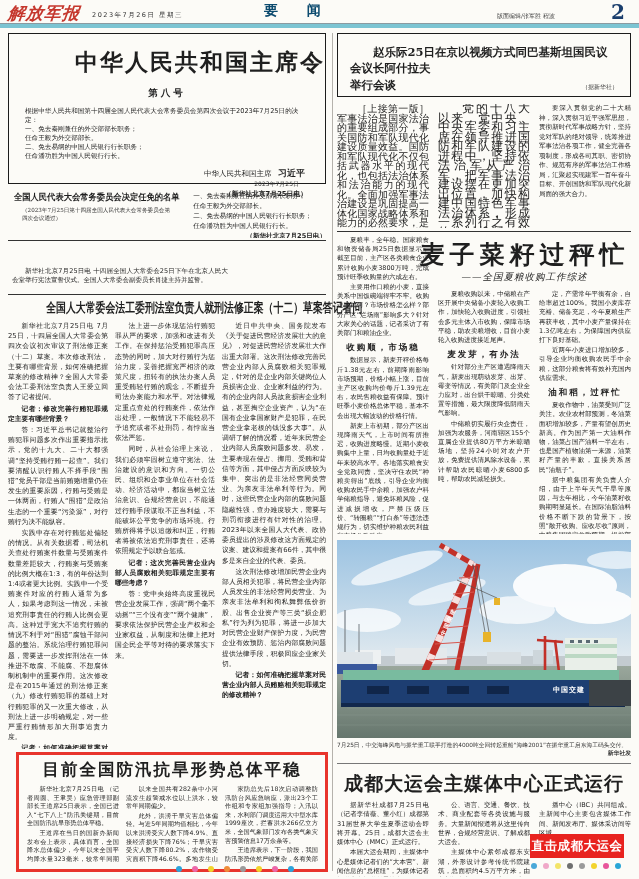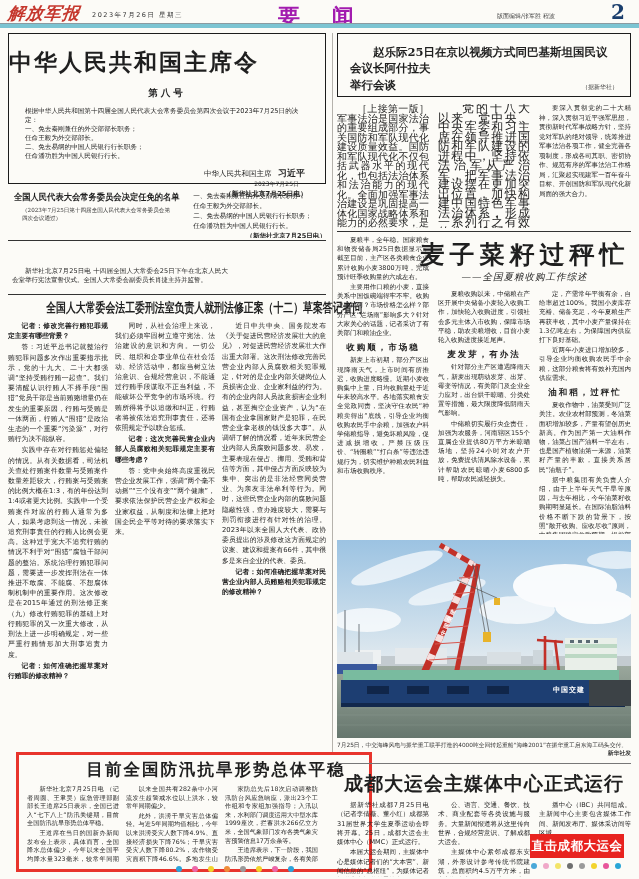--- a/index.html
+++ b/index.html
@@ -19,30 +19,30 @@
   .boxed{border:1.5px solid #1c1c1c;background:#fcfbf7;}
 </style>
 </head>
 <body>
 
 <div id="page">
 
   <div class="abs" style="left:0;top:0;width:639px;height:24px;">
     <div class="abs serif" style="left:8px;top:2px;font-size:17px;font-weight:bold;font-style:italic;color:#c5382e;transform:skewX(-6deg);letter-spacing:1px;">解放军报</div>
     <div class="abs" style="left:92px;top:11px;font-size:6.5px;letter-spacing:1.5px;color:#333;">2023年7月26日  星期三</div>
-    <div class="abs serif" style="left:278px;top:2px;font-size:22px;font-weight:bold;letter-spacing:12px;color:#a21caf;">要  闻</div>
+    <div class="abs serif" style="left:264px;top:2px;font-size:14px;font-weight:bold;letter-spacing:12px;color:#0c4a6e;">要  闻</div>
     <div class="abs" style="left:497px;top:12px;font-size:6px;color:#444;">版面编辑/张军胜  程波</div>
     <div class="abs serif" style="left:611px;top:0px;font-size:20px;font-weight:bold;color:#1a3e6d;">2</div>
   </div>
   <div class="abs" style="left:0;top:23px;width:639px;height:3.5px;background:#7cc4d2;border-top:0.5px solid #8b9aa0;"></div>
 
   <div class="vr" style="left:332px;top:33px;height:838px;"></div>
 
   <div class="abs boxed" style="left:8px;top:33px;width:316px;height:149px;">
-    <div class="serif" style="text-align:left;margin-top:13px;font-size:23px;font-weight:bold;letter-spacing:2px;">中华人民共和国主席令</div>
+    <div class="serif" style="text-align:right;margin-top:13px;font-size:23px;font-weight:bold;letter-spacing:2px;">中华人民共和国主席令</div>
     <div class="serif" style="text-align:center;margin-top:9px;font-size:9.5px;font-weight:bold;letter-spacing:3px;">第八号</div>
     <div style="margin:7px 16px 0 16px;font-size:6.6px;line-height:9px;">
       <div>根据中华人民共和国第十四届全国人民代表大会常务委员会第四次会议于2023年7月25日的决定：</div>
       <div>一、免去秦刚兼任的外交部部长职务；</div>
       <div>任命王毅为外交部部长。</div>
       <div>二、免去易纲的中国人民银行行长职务；</div>
       <div>任命潘功胜为中国人民银行行长。</div>
     </div>
     <div style="text-align:right;margin:6px 20px 0 0;font-size:7.5px;">
       <span>中华人民共和国主席</span>
@@ -63,36 +63,39 @@
     </div>
   <div class="hr" style="left:8px;top:240px;width:318px;"></div>
 
   <div class="col" style="left:12px;top:267px;width:216px;height:24px;font-size:6.5px;line-height:8.5px;">
       <div class="para p">新华社北京7月25日电  十四届全国人大常委会25日下午在北京人民大会堂举行宪法宣誓仪式。全国人大常委会副委员长肖捷主持并监誓。</div>
     </div>
   <div class="hr" style="left:8px;top:294px;width:318px;"></div>
 
   <div class="abs serif" style="left:8px;top:299px;width:318px;text-align:center;font-size:13px;font-weight:bold;white-space:nowrap;transform:scaleX(0.76);transform-origin:center;">全国人大常委会法工委刑法室负责人就刑法修正案（十二）草案答记者问</div>
   <div class="col" style="left:8px;top:321px;width:100px;height:428px;font-size:6.8px;line-height:10.2px;">
+      <div class="para p">新华社北京7月25日电  7月25日，十四届全国人大常委会第四次会议初次审议了刑法修正案（十二）草案。本次修改刑法，主要有哪些背景，如何准确把握草案的修改精神？全国人大常委会法工委刑法室负责人王爱立回答了记者提问。</div>
       <div class="para q">记者：修改完善行贿犯罪规定主要有哪些背景？</div>
       <div class="para p">答：习近平总书记就整治行贿犯罪问题多次作出重要指示批示，党的十九大、二十大都强调“坚持受贿行贿一起查”。我们要清醒认识行贿人不择手段“围猎”党员干部是当前贿赂增量仍在发生的重要原因，行贿与受贿是一体两面，行贿人“围猎”是政治生态的一个重要“污染源”，对行贿行为决不能纵容。</div>
       <div class="para p">实践中存在对行贿惩处偏轻的情况。从有关数据看，司法机关查处行贿案件数量与受贿案件数量差距较大，行贿案与受贿案的比例大概在1:3，有的年份达到1:4或者更大比例。实践中一个受贿案件对应的行贿人通常为多人，如果考虑到这一情况，未被追究刑事责任的行贿人比例会更高。这种过于宽大不追究行贿的情况不利于对“围猎”腐蚀干部问题的整治。系统治理行贿犯罪问题，需要进一步发挥刑法在一体推进不敢腐、不能腐、不想腐体制机制中的重要作用。这次修改是在2015年通过的刑法修正案（九）修改行贿犯罪的基础上对行贿犯罪的又一次重大修改，从刑法上进一步明确规定，对一些严重行贿情形加大刑事追责力度。</div>
       <div class="para q">记者：如何准确把握草案对行贿罪的修改精神？</div>
     </div>
   <div class="col" style="left:115px;top:321px;width:100px;height:428px;font-size:6.8px;line-height:10.2px;">
+      <div class="para p">法上进一步体现惩治行贿犯罪从严的要求，加强和改进有关工作。在保持惩治受贿犯罪高压态势的同时，加大对行贿行为惩治力度，妥善把握宽严相济的政策尺度，扭转有的执法办案人员重受贿轻行贿的观念，不断提升司法办案能力和水平。对法律规定重点查处的行贿案件，依法作出处理，一般情况下不能轻易不予追究或者不处刑罚，有悖应当依法严惩。</div>
       <div class="para p">同时，从社会治理上来说，我们必须牢固树立遵守宪法、法治建设的意识和方向。一切公民、组织和企事业单位在社会活动、经济活动中，都应当树立法治意识、合规经营意识，不能通过行贿手段谋取不正当利益，不能破坏公平竞争的市场环境。行贿所得将予以追缴和纠正，行贿者将被依法追究刑事责任，还将依照规定予以联合惩戒。</div>
       <div class="para q">记者：这次完善民营企业内部人员腐败相关犯罪规定主要有哪些考虑？</div>
       <div class="para p">答：党中央始终高度重视民营企业发展工作，强调“两个毫不动摇”“三个没有变”“两个健康”，要求依法保护民营企业产权和企业家权益，从制度和法律上把对国企民企平等对待的要求落实下来。</div>
     </div>
   <div class="col" style="left:222px;top:321px;width:104px;height:428px;font-size:6.8px;line-height:10.2px;">
       <div class="para p">近日中共中央、国务院发布《关于促进民营经济发展壮大的意见》，对促进民营经济发展壮大作出重大部署。这次刑法修改完善民营企业内部人员腐败相关犯罪规定，针对的是企业内部关键岗位人员损害企业、企业家利益的行为。有的企业内部人员故意损害企业利益，甚至掏空企业资产，认为“在国有企业拿国家财产是犯罪，在民营企业拿老板的钱没多大事”。从调研了解的情况看，近年来民营企业内部人员腐败问题多发、易发，主要表现在侵占、挪用、受贿和背信等方面，其中侵占方面反映较为集中、突出的是非法经营同类营业、为亲友非法牟利等行为。同时，这些民营企业内部的腐败问题隐蔽性强，查办难度较大，需要与刑罚衔接进行有针对性的治理。2023年以来全国人大代表、政协委员提出的涉及修改这方面规定的议案、建议和提案有66件，其中很多是来自企业的代表、委员。</div>
+      <div class="para p">这次刑法修改增加民营企业内部人员相关犯罪，将民营企业内部人员发生的非法经营同类营业、为亲友非法牟利和徇私舞弊低价折股、出售企业资产等三类“损企肥私”行为列为犯罪，将进一步加大对民营企业财产保护力度，为民营企业有效预防、惩治内部腐败问题提供法律手段，积极回应企业家关切。</div>
       <div class="para q">记者：如何准确把握草案对民营企业内部人员贿赂相关犯罪规定的修改精神？</div>
     </div>
 
-  <div class="abs" style="left:16px;top:752px;width:306px;height:114px;border:3.5px solid #e8342c;background:#fcfbf7;padding-left:44px;">
+  <div class="abs" style="left:16px;top:752px;width:306px;height:114px;border:3.5px solid #e8342c;background:#fcfbf7;">
     <div class="serif" style="text-align:center;margin-top:4px;font-size:16.5px;font-weight:bold;letter-spacing:2px;">目前全国防汛抗旱形势总体平稳</div>
     <div class="col" style="left:8px;top:30px;width:92px;height:78px;font-size:6.2px;line-height:8.6px;">
         <div class="para p">新华社北京7月25日电 （记者周圆、王聿昊）应急管理部副部长王道席25日表示，全国已进入“七下八上”防汛关键期，目前全国防汛抗旱形势总体平稳。</div>
         <div class="para p">王道席在当日的国新办新闻发布会上表示，具体而言，全国降水总体偏少，今年以来全国平均降水量323毫米，较常年同期偏少一成多，但空间分布差异较大，主要江河未发生编号洪水，今年</div>
       </div>
     <div class="col" style="left:107px;top:30px;width:92px;height:78px;font-size:6.2px;line-height:8.6px;">
         <div class="para p">以来全国共有282条中小河流发生超警戒水位以上洪水，较常年同期偏少。</div>
         <div class="para p">此外，洪涝干旱灾害总体偏轻。与近5年同期均值相比，今年以来洪涝受灾人数下降4.9%、直接经济损失下降76%；干旱灾害受灾人数下降80.2%，农作物受灾面积下降46.6%。多地发生山洪和地质灾害，部分工程出现险情。</div>
       </div>
     <div class="col" style="left:206px;top:30px;width:93px;height:78px;font-size:6.2px;line-height:8.6px;">
@@ -130,20 +133,21 @@
       <div class="para p">要深入贯彻党的二十大精神，深入贯彻习近平强军思想，贯彻新时代军事战略方针，坚持党对军队的绝对领导，统筹推进军事法治各项工作，健全完善各项制度，形成各司其职、密切协作、规范有序的军事法治工作格局，汇聚起实现建军一百年奋斗目标、开创国防和军队现代化新局面的强大合力。</div>
     </div>
   <div class="hr" style="left:337px;top:231px;width:294px;"></div>
 
   <div class="abs serif" style="left:418px;top:271px;width:213px;text-align:center;font-size:9.5px;font-style:italic;letter-spacing:1px;">——全国夏粮收购工作综述</div>
   <div class="abs" style="left:418px;top:238px;width:213px;text-align:center;font-size:25px;font-weight:bold;letter-spacing:5px;">麦子菜籽过秤忙</div>
   <div class="col" style="left:337px;top:236px;width:92px;height:298px;font-size:6.5px;line-height:9.2px;">
       <div class="para p">夏粮丰，全年稳。国家粮食和物资储备局25日数据显示，截至目前，主产区各类粮食企业累计收购小麦3800万吨，完成预计旺季收购量的六成左右。</div>
       <div class="para p">主要用作口粮的小麦，直接关系中国饭碗端得牢不牢。收购进展如何？市场价格怎么样？部分产区“烂场雨”影响多大？针对大家关心的话题，记者采访了有关部门和粮油企业。</div>
       <div class="para sub">收购顺，市场稳</div>
+      <div class="para p">数据显示，新麦开秤价格每斤1.38元左右，前期降雨影响市场预期，价格小幅上涨，目前主产区收购均价每斤1.39元左右，农民售粮收益有保障。预计旺季小麦价格总体平稳，基本不会出现大幅波动的价格行情。</div>
       <div class="para p">新麦上市初期，部分产区出现降雨天气，上市时间有所推迟，收购进度略慢。近期小麦收购集中上量，日均收购量处于近年来较高水平。各地落实粮食安全党政同责，坚决守住农民“种粮卖得出”底线，引导企业均衡收购农民手中余粮，加强农户科学储粮指导，避免坏粮风险，促进减损增收，严禁压级压价、“转圈粮”“打白条”等违法违规行为，切实维护种粮农民利益和市场收购秩序。</div>
     </div>
   <div class="col" style="left:438px;top:290px;width:92px;height:244px;font-size:6.5px;line-height:9.2px;">
       <div class="para p">夏粮收购以来，中储粮在产区开展中央储备小麦轮入收购工作，加快轮入收购进度，引领社会多元主体入市收购，保障市场平稳，助农卖粮增收，目前小麦轮入收购进度接近尾声。</div>
       <div class="para sub">麦发芽，有办法</div>
       <div class="para p">针对部分主产区遭遇降雨天气，新麦出现萌动发芽、出芽、霉变等情况，有关部门及企业全力应对，出台烘干晾晒、分类处置等措施，最大限度降低阴雨天气影响。</div>
       <div class="para p">中储粮切实履行央企责任，加强为农服务，河南辖区155个直属企业提供80万平方米晾晒场地，坚持24小时对农户开放，免费提供清风除水设备，累计帮助农民晾晒小麦6800多吨，帮助农民减轻损失。</div>
     </div>
   <div class="col" style="left:539px;top:290px;width:92px;height:244px;font-size:6.5px;line-height:9.2px;">
       <div class="para p">定，产需常年平衡有余，自给率超过100%。我国小麦库存充裕、储备充足，今年夏粮生产再获丰收，其中小麦产量保持在1.3亿吨左右，为保障国内供应打下良好基础。</div>

